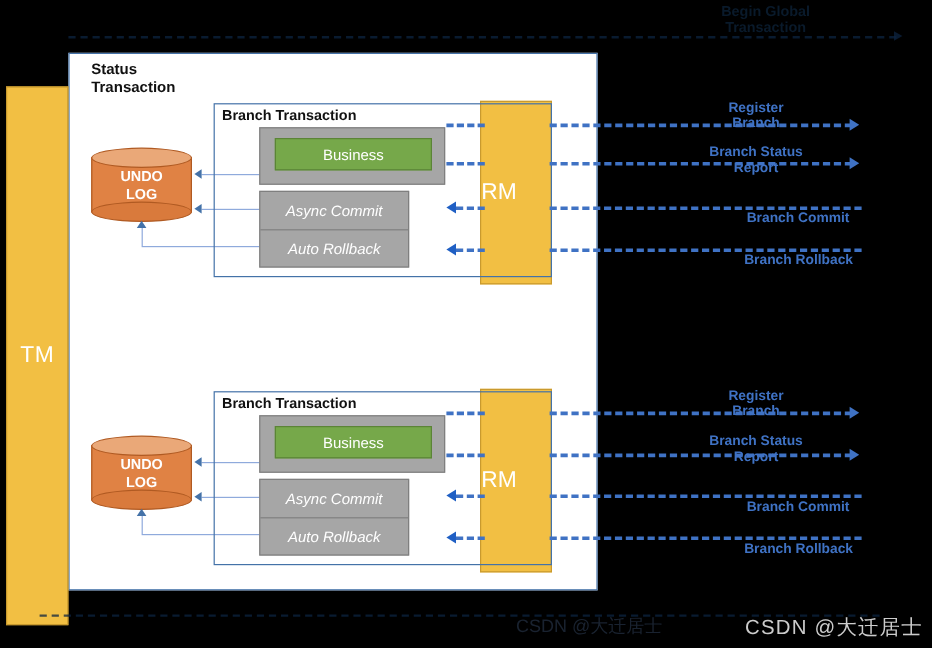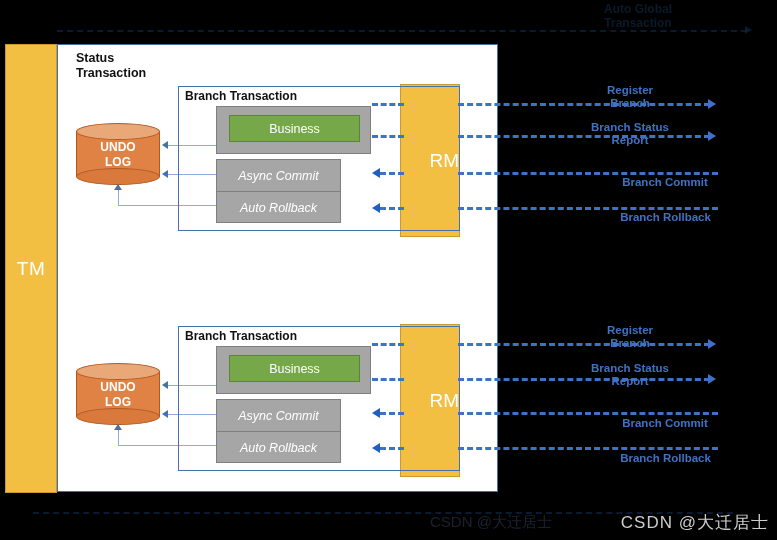--- a/index.html
+++ b/index.html
@@ -40,33 +40,34 @@
     position: absolute;
     background: #f2bf43;
     border: 1px solid #c99a2e;
     box-sizing: border-box;
     color: #ffffff;
     display: flex;
     align-items: center;
     justify-content: center;
     font-size: 19px;
     letter-spacing: 0.5px;
+    margin-top: 28px;
   }
   .actor-tm { left: 5px;   top: 44px; width: 52px;  height: 449px; }
   .actor-tc { left: 718px; top: 44px; width: 54px;  height: 449px; }
 
   .rm-col {
     position: absolute;
     background: #f2bf43;
     border: 1px solid #c99a2e;
     box-sizing: border-box;
     color: #ffffff;
     display: flex;
     align-items: center;
-    justify-content: flex-end;
+    justify-content: flex-start;
     font-size: 19px;
     left: 400px;
     width: 60px;
   }
   .rm-top { top: 84px;  height: 153px; }
   .rm-bot { top: 324px; height: 153px; }
 
   
   .global-title {
     position: absolute;
@@ -291,21 +292,21 @@
     color: #2b3a50;
     font-size: 15px;
     opacity: 0.6;
   }
 </style>
 </head>
 <body>
 
 <div id="stage">
 
-  <div class="header-title">Auto Global
+  <div class="header-title">Begin Global
 Transaction</div>
 
   <div class="faint-dash" style="left:57px; top:30px; width:690px;"></div>
   <div class="faint-arrow" style="left:745px; top:26px;"></div>
 
   <div class="canvas"></div>
 
   <div class="global-title">Status
 Transaction</div>
 

